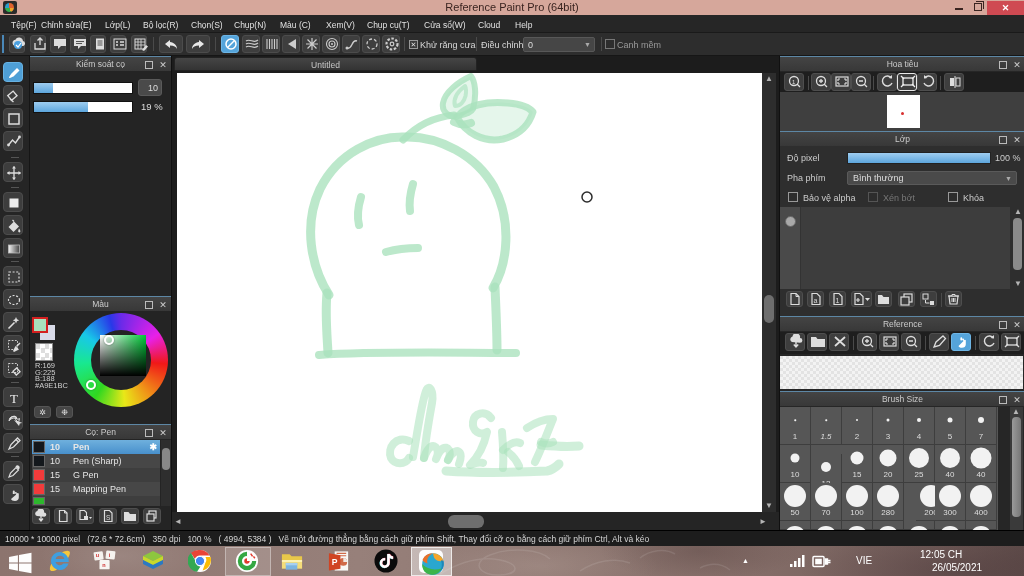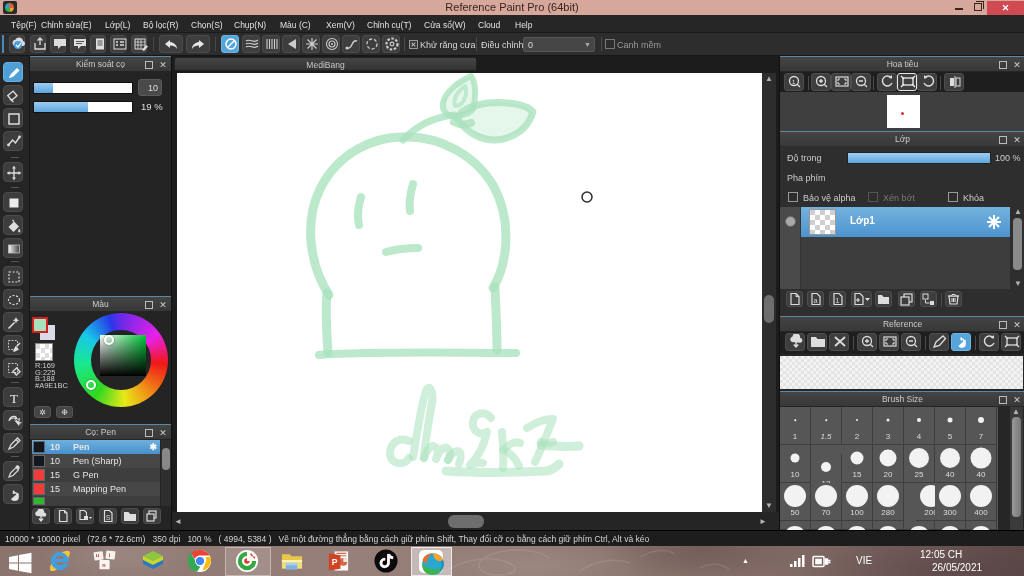--- a/index.html
+++ b/index.html
@@ -104,21 +104,21 @@
 
 <div class="abs" id="menubar">
   <span style="left:11px">Tệp(F)</span>
   <span style="left:41px">Chỉnh sửa(E)</span>
   <span style="left:105px">Lớp(L)</span>
   <span style="left:143px">Bộ lọc(R)</span>
   <span style="left:191px">Chọn(S)</span>
   <span style="left:234px">Chụp(N)</span>
   <span style="left:280px">Màu (C)</span>
   <span style="left:326px">Xem(V)</span>
-  <span style="left:367px">Chỉnh cụ(T)</span>
+  <span style="left:367px">Chụp cụ(T)</span>
   <span style="left:424px">Cửa sổ(W)</span>
   <span style="left:478px">Cloud</span>
   <span style="left:515px">Help</span>
 </div>
 
 <div class="abs" id="toolbar">
     <div class="abs" style="left:2px;top:2px;width:2px;height:18px;background:#4a88b8"></div>
   <div class="tbtn" style="left:9px;width:16px">
       <svg width="16" height="14" viewBox="0 0 16 14">
         <path d="M4 9a3.2 3.2 0 0 1 .4-6.3A4 4 0 0 1 12 4a2.6 2.6 0 0 1 .3 5z" fill="#ddd"></path>
@@ -432,21 +432,21 @@
   <div class="bbtn" style="left:91px;top:84px;"><svg width="16" height="14" viewBox="0 0 16 14">
         <path d="M2 3h4.5l1.5 2H14v7H2z" fill="#ddd"></path>
       </svg></div>
   <div class="bbtn" style="left:113px;top:84px;"><svg width="16" height="14" viewBox="0 0 16 14">
         <rect x="5" y="2" width="7" height="7" fill="none" stroke="#ddd" stroke-width="1.2"></rect>
         <rect x="3" y="5" width="7" height="7" fill="#3e3e3e" stroke="#ddd" stroke-width="1.2"></rect>
       </svg></div>
 </div>
 
 <div class="abs" id="canvasarea">
-  <div id="tab">MediBang</div>
+  <div id="tab">Untitled</div>
   <div id="white">
   <svg width="585" height="439" viewBox="0 0 585 439" style="position:absolute;left:0;top:0">
     <g fill="none" stroke="rgba(169,225,188,0.78)" stroke-linecap="round" stroke-linejoin="round">
 
       <path d="M152 222 C 134 194 126 152 143 116 C 161 80 197 63 228 64 C 262 63 299 82 317 114 C 335 148 331 190 316 215" stroke-width="9"></path>
 
       <path d="M150 220 C 148 241 150 261 151 280" stroke-width="9"></path>
       <path d="M318 214 C 319 239 320 258 320 277" stroke-width="9"></path>
 
       <path d="M142 282 C 200 278 280 280 339 280" stroke-width="8"></path>
@@ -555,41 +555,34 @@
     </div>
     <div id="navprev">
         <div id="navsq">
           <span style="position:absolute;left:14px;top:17px;width:3px;height:3px;background:#d83030;border-radius:50%"></span>
         </div>
       </div>
   </div>
 
   <div class="rp" style="top:75px;height:241px;background:#2e2e2e;">
     <div class="phead">Lớp<span class="pico" style="right:18px;border:1px solid #bbb"></span><span class="pico" style="right:4px;color:#ccc;font-size:9px;line-height:9px">✕</span></div>
-    <span class="abs" style="left:7px;top:22px;color:#ccc">Độ trong</span>
+    <span class="abs" style="left:7px;top:22px;color:#ccc">Độ pixel</span>
     <div class="slider" style="left:67px;top:21px;width:144px;border-color:#222">
         <i style="width:142px"></i>
       </div>
     <span class="abs" style="left:215px;top:22px;color:#ccc">100 %</span>
     <span class="abs" style="left:7px;top:42px;color:#ccc">Pha phím</span>
+    <div class="abs" style="left:67px;top:40px;width:170px;height:14px;background:#4a4a4a;border:1px solid #5a5a5a;border-radius:2px;color:#ddd;line-height:13px;padding-left:5px;">Bình thường<span style="position:absolute;right:4px;top:0;color:#aaa;font-size:7px">▼</span></div>
     <div class="abs" style="left:8px;top:61px;width:10px;height:10px;background:#2d2d2d;border:1px solid #999"></div>
     <span class="abs" style="left:23px;top:62px;color:#ccc">Bảo vệ alpha</span>
     <div class="abs" style="left:88px;top:61px;width:10px;height:10px;background:#2d2d2d;border:1px solid #555"></div>
     <span class="abs" style="left:103px;top:62px;color:#777">Xén bớt</span>
     <div class="abs" style="left:168px;top:61px;width:10px;height:10px;background:#2d2d2d;border:1px solid #999"></div>
     <span class="abs" style="left:183px;top:62px;color:#ccc">Khóa</span>
     <div id="laylist">
-      <div id="layrow">
-          <div class="checker" style="position:absolute;left:29px;top:2px;width:27px;height:26px;border:1px solid #999"></div>
-          <span style="position:absolute;left:70px;top:8px;color:#fff;font-weight:bold;font-size:10px;">Lớp1</span>
-          <svg style="position:absolute;right:8px;top:7px" width="16" height="16" viewBox="0 0 16 16">
-            <path d="M8 1v14M1 8h14M3 3l10 10M13 3L3 13" stroke="#fff" stroke-width="2"></path>
-            <circle cx="8" cy="8" r="2.2" fill="#fff"></circle>
-          </svg>
-        </div>
       <div id="laystrip">
           <span style="position:absolute;left:5px;top:9px;width:11px;height:11px;border-radius:50%;background:#a8a8a8;border:1px solid #666"></span>
         </div>
     </div>
     <div id="lay-sb">
         <span class="arr" style="left:3px;top:0px">▲</span>
         <span class="arr" style="left:3px;top:72px">▼</span>
         <div class="abs" style="left:2px;top:11px;width:9px;height:52px;background:#8a8a8a;border-radius:4px"></div>
       </div>
     <div class="rbtn" style="left:6px;top:160px"><svg width="15" height="14" viewBox="0 0 15 14">

